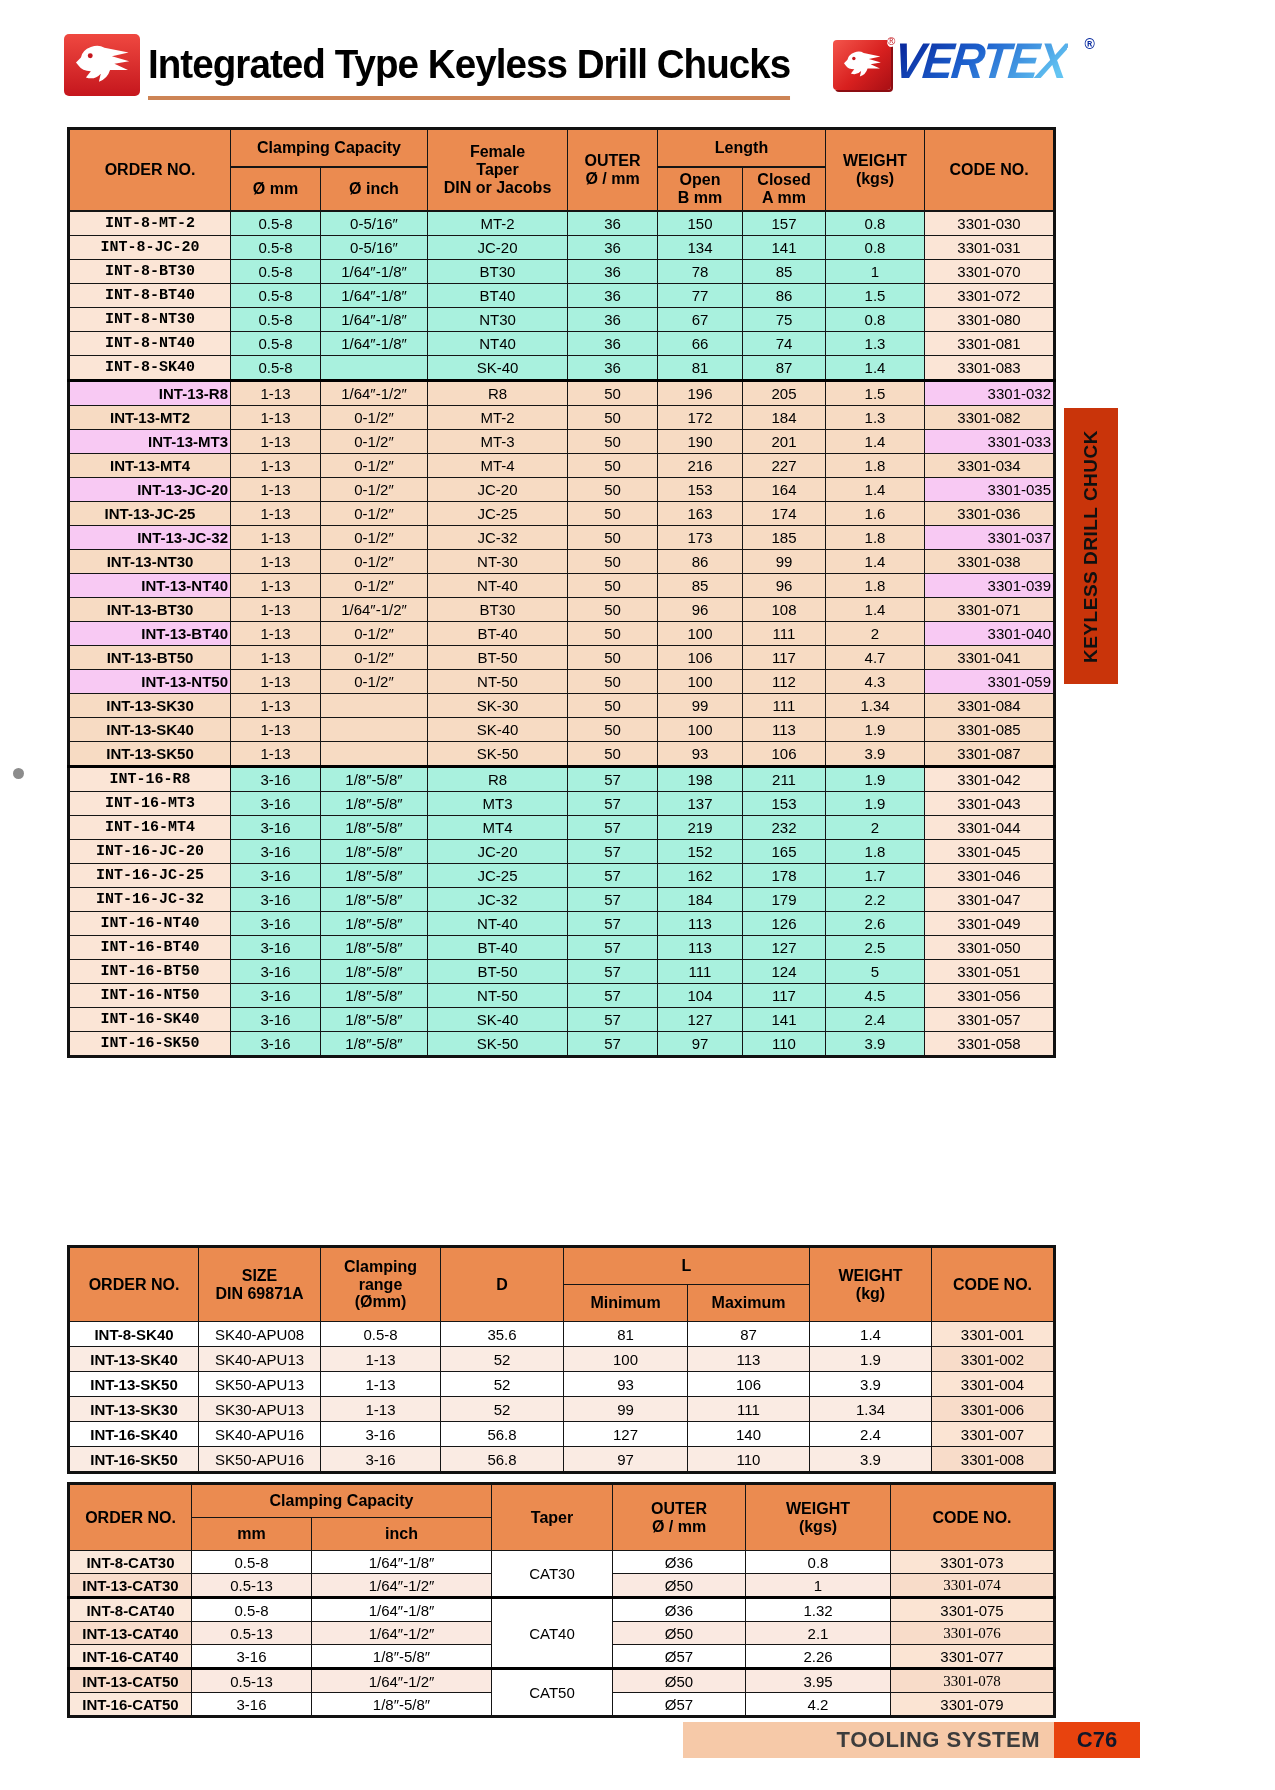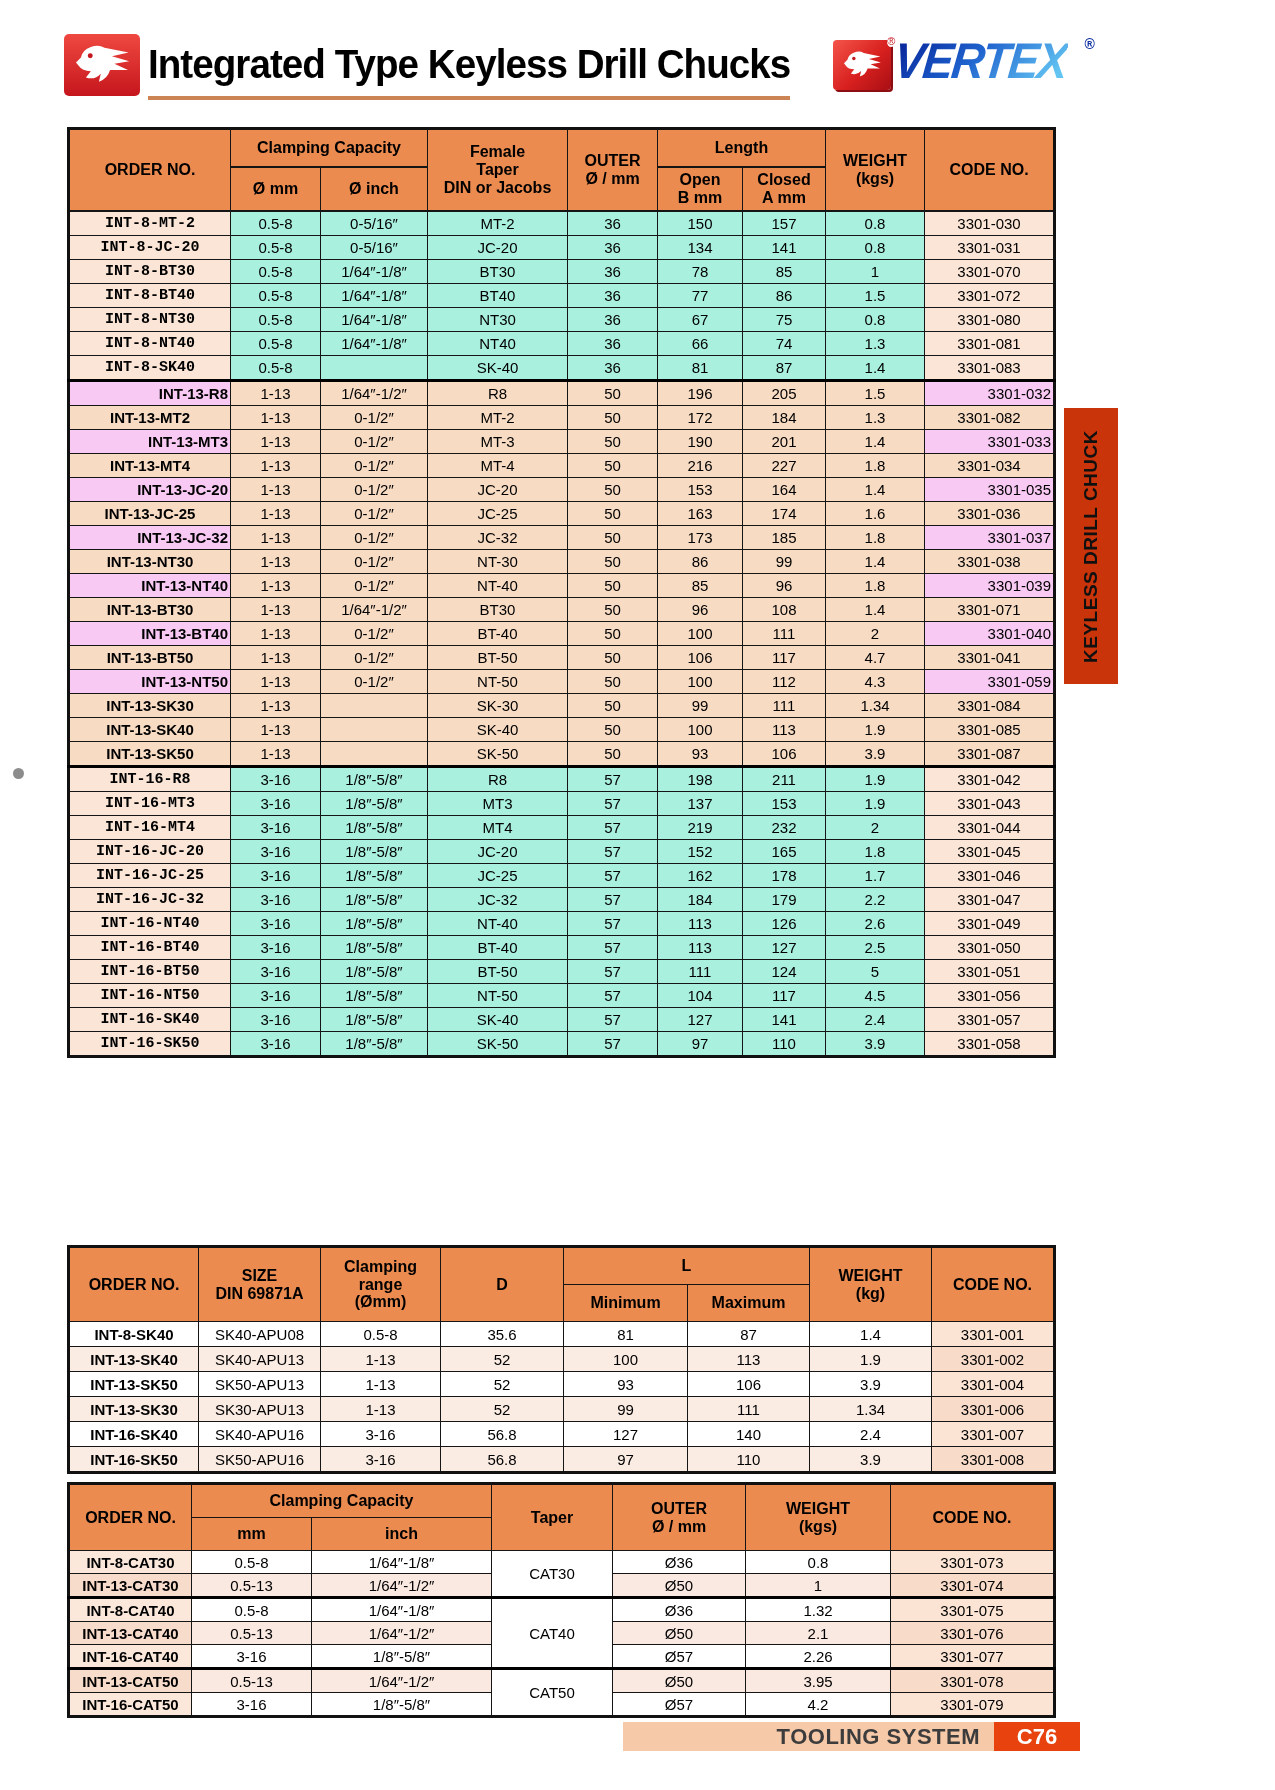--- a/index.html
+++ b/index.html
@@ -59,34 +59,34 @@
 
   #t3{top:1482px;}
   #t3 thead tr:first-child th{height:26px;}
   #t3 thead tr:last-child th{height:26px;}
   #t3 tbody th,#t3 tbody td{height:22px;}
   #t3 tbody tr{background:#fff;}
   #t3 tbody tr.alt{background:#FAE9E1;}
   #t3 .c-order{background:#FBE8DB;}
   #t3 tr.alt .c-order{background:#F8DCCB;}
   #t3 .c-code{background:#FBE4D3;}
-  #t3 tr.alt .c-code{background:#F8DCC9;}
+  #t3 tr.alt .c-code{background:#F8DCC9;font-family:Liberation Serif, serif;}
   #t3 .c-taper{background:#fff;font-size:15px;}
 
   
   .side-tab{position:absolute;left:1064px;top:408px;width:54px;height:276px;background:#C9340A;
             display:flex;align-items:center;justify-content:center;}
   .side-tab span{writing-mode:vertical-rl;transform:rotate(180deg);font-weight:bold;font-size:19px;
                  color:#101010;letter-spacing:.5px;white-space:nowrap;}
 
   
-  .footer{position:absolute;left:623px;top:1722px;display:flex;height:29px;justify-content:flex-end;}
+  .footer{position:absolute;left:683px;top:1722px;display:flex;height:36px;justify-content:flex-end;}
   .footer .band{width:357px;background:#F6C9A8;display:flex;align-items:center;justify-content:flex-end;
                 padding-right:14px;font-size:22px;font-weight:bold;color:#3C3C3C;letter-spacing:.5px;}
-  .footer .pageno{width:86px;background:#E8430E;color:#ffffff;font-size:22px;font-weight:bold;
+  .footer .pageno{width:86px;background:#E8430E;color:#0f172a;font-size:22px;font-weight:bold;
                   display:flex;align-items:center;justify-content:center;}
 
   .margin-dot{position:absolute;left:13px;top:768px;width:11px;height:11px;border-radius:50%;background:#8C8C8C;}
 </style>
 </head>
 <body>
 
 <div class="page">
 
   <div class="hdr">

